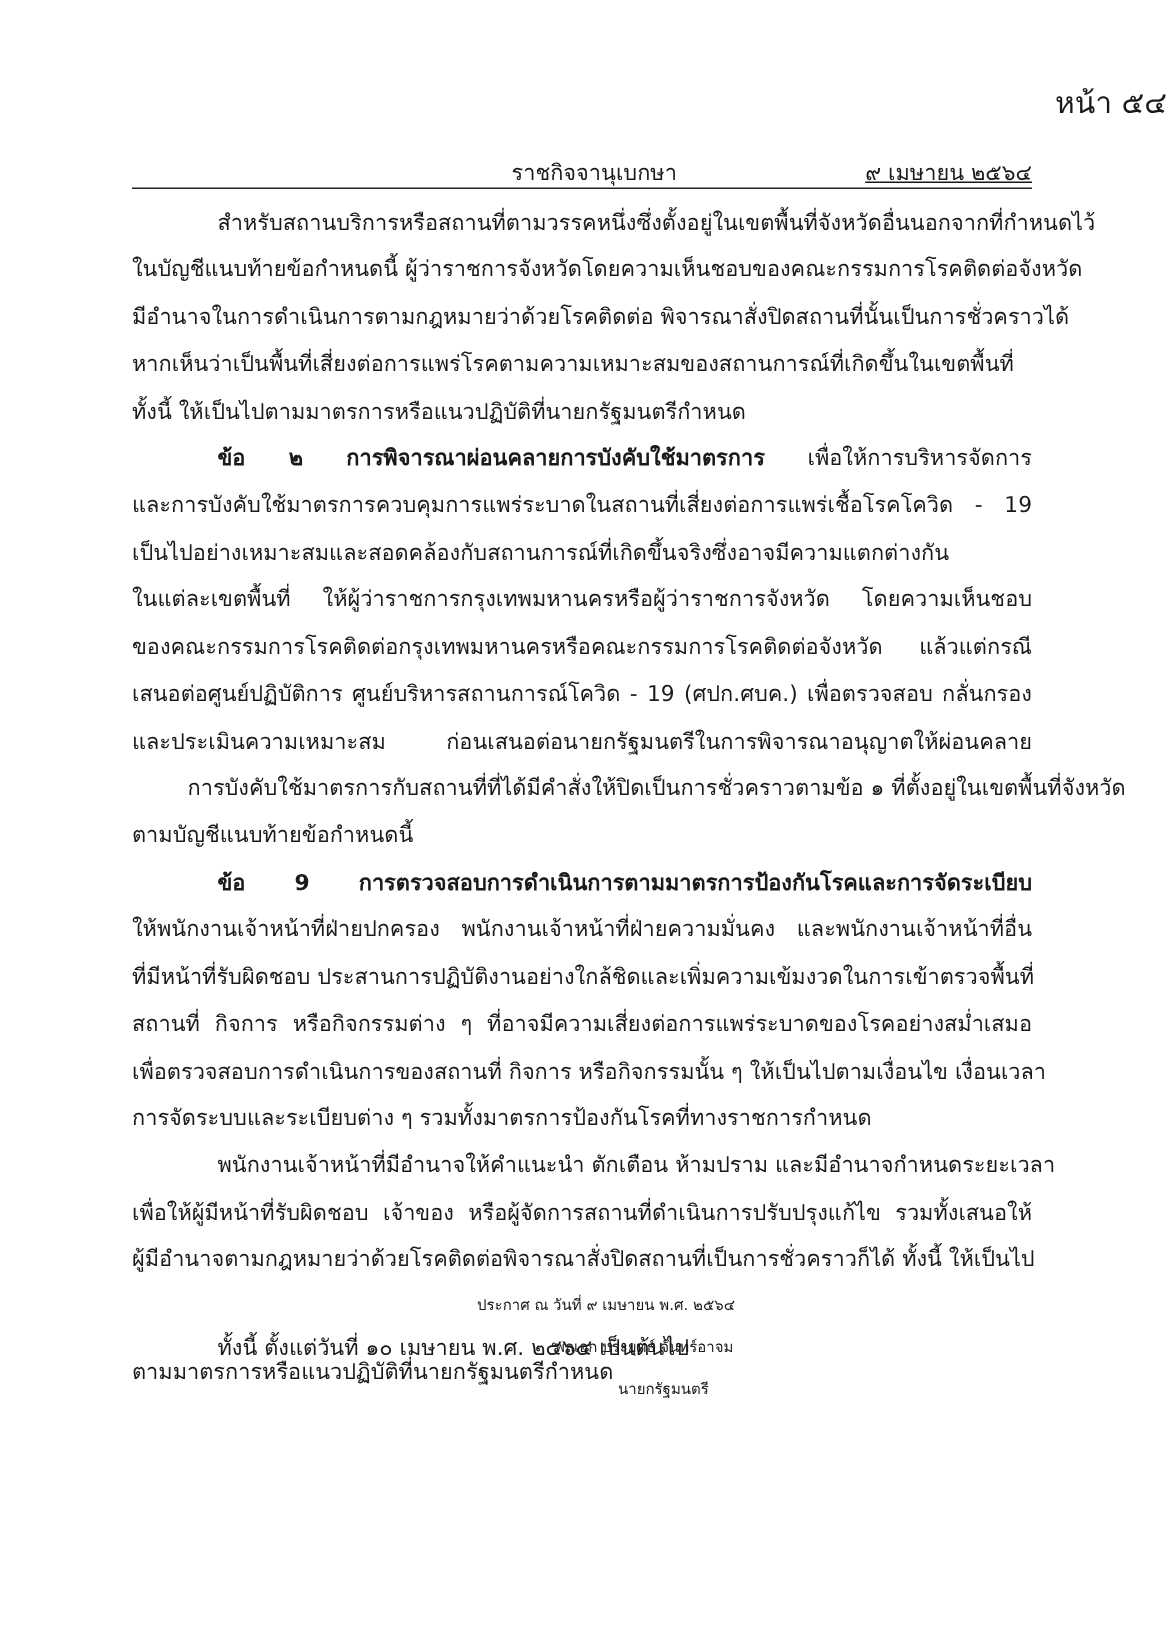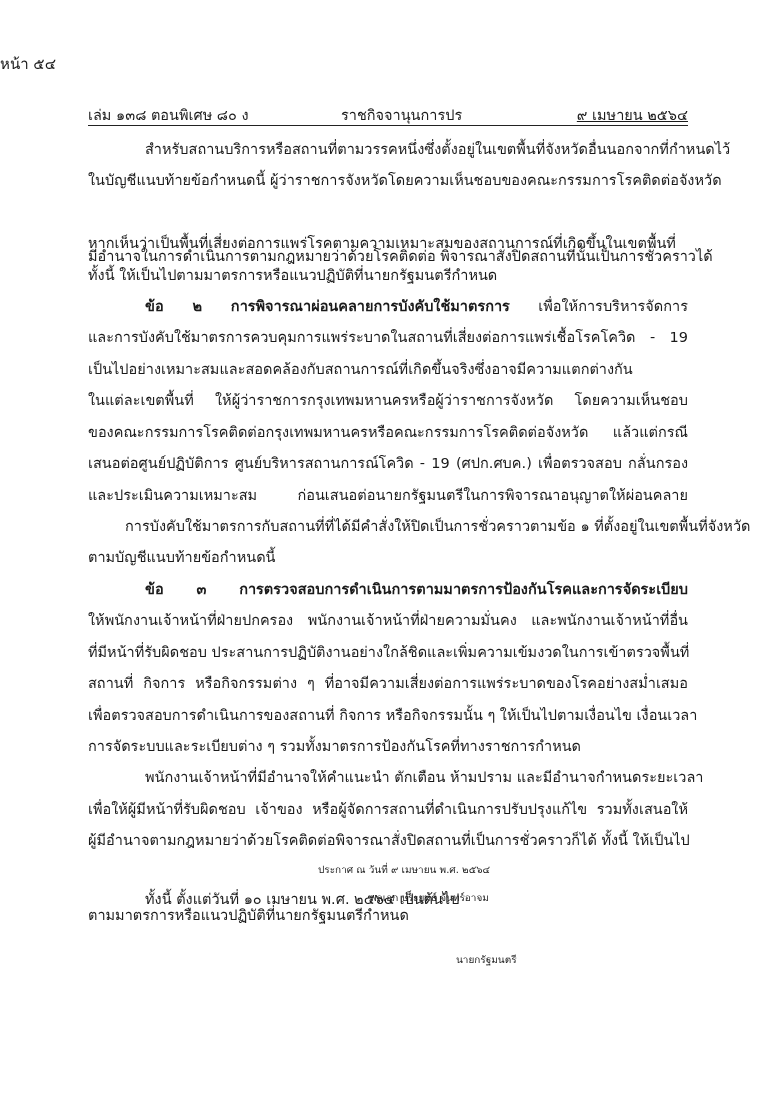--- a/index.html
+++ b/index.html
@@ -1,67 +1,66 @@
 <!DOCTYPE html>
 <html><head>
 <meta charset="utf-8">
 <style>
   html, body { margin: 0; padding: 0; background: #ffffff; }
   body { width: 778px; height: 1101px; position: relative; overflow: hidden;
          font-family: "DejaVu Sans", sans-serif; color: #1a1a1a; }
-  .page-number { position: absolute; top: 52px; left: 0; width: 778px; text-align: left;
-                 font-size: 15px; }
+  .page-number { position: absolute; top: 52px; left: 0; width: 778px; text-align: right;
+                 font-size: 20px; }
   .header { position: absolute; top: 101px; left: 88px; width: 600px; height: 24px;
             font-size: 14.5px; border-bottom: 1.5px solid #222; }
   .header span { position: absolute; top: 2px; white-space: nowrap; }
   .h-vol { left: 0; }
   .h-pub { left: 253px; }
   .h-date { right: 0; text-decoration: underline; }
   .body { position: absolute; left: 88px; width: 600px; font-size: 14.5px; }
   .line { position: absolute; left: 0; width: 600px; height: 26px; line-height: 26px;
           white-space: nowrap; text-align: justify; text-align-last: justify; }
   .line.last { text-align-last: left; }
   .line.indent { left: 57px; width: 543px; }
   .bold { font-weight: bold; }
   .sig { position: absolute; font-size: 10px; white-space: nowrap; }
 </style>
 </head>
 <body>
 
 <div class="page-number">หน้า   ๕๔</div>
 
 <div class="header">
-  <span class="h-vol">เล่ม   ๑๓๘   ตอนพิเศษ   ๘๐   ง</span>
-  <span class="h-pub">ราชกิจจานุนการปร</span>
+  <span class="h-pub">ราชกิจจานุเบกษา</span>
   <span class="h-date">๙   เมษายน   ๒๕๖๔</span>
 </div>
 
 <div class="body" id="doc-body" style="top:136px;">
     <div class="line indent" style="top: 0px;">สำหรับสถานบริการหรือสถานที่ตามวรรคหนึ่งซึ่งตั้งอยู่ในเขตพื้นที่จังหวัดอื่นนอกจากที่กำหนดไว้</div>
     <div class="line" style="top: 31px;">ในบัญชีแนบท้ายข้อกำหนดนี้  ผู้ว่าราชการจังหวัดโดยความเห็นชอบของคณะกรรมการโรคติดต่อจังหวัด</div>
-    <div class="line" style="top: 63px; margin-top: 44px;">มีอำนาจในการดำเนินการตามกฎหมายว่าด้วยโรคติดต่อ  พิจารณาสั่งปิดสถานที่นั้นเป็นการชั่วคราวได้</div>
+    <div class="line" style="top: 63px;">มีอำนาจในการดำเนินการตามกฎหมายว่าด้วยโรคติดต่อ  พิจารณาสั่งปิดสถานที่นั้นเป็นการชั่วคราวได้</div>
     <div class="line" style="top: 94px;">หากเห็นว่าเป็นพื้นที่เสี่ยงต่อการแพร่โรคตามความเหมาะสมของสถานการณ์ที่เกิดขึ้นในเขตพื้นที่</div>
     <div class="line last" style="top: 126px;">ทั้งนี้  ให้เป็นไปตามมาตรการหรือแนวปฏิบัติที่นายกรัฐมนตรีกำหนด</div>
     <div class="line indent" style="top: 157px;"><span class="bold">ข้อ  ๒  การพิจารณาผ่อนคลายการบังคับใช้มาตรการ</span><span>  เพื่อให้การบริหารจัดการ</span></div>
     <div class="line" style="top: 188px;">และการบังคับใช้มาตรการควบคุมการแพร่ระบาดในสถานที่เสี่ยงต่อการแพร่เชื้อโรคโควิด - 19</div>
     <div class="line" style="top: 220px;">เป็นไปอย่างเหมาะสมและสอดคล้องกับสถานการณ์ที่เกิดขึ้นจริงซึ่งอาจมีความแตกต่างกัน</div>
     <div class="line" style="top: 251px;">ในแต่ละเขตพื้นที่  ให้ผู้ว่าราชการกรุงเทพมหานครหรือผู้ว่าราชการจังหวัด  โดยความเห็นชอบ</div>
     <div class="line" style="top: 283px;">ของคณะกรรมการโรคติดต่อกรุงเทพมหานครหรือคณะกรรมการโรคติดต่อจังหวัด  แล้วแต่กรณี</div>
     <div class="line" style="top: 314px;">เสนอต่อศูนย์ปฏิบัติการ  ศูนย์บริหารสถานการณ์โควิด - 19  (ศปก.ศบค.)  เพื่อตรวจสอบ  กลั่นกรอง</div>
     <div class="line" style="top: 346px;">และประเมินความเหมาะสม  ก่อนเสนอต่อนายกรัฐมนตรีในการพิจารณาอนุญาตให้ผ่อนคลาย</div>
     <div class="line" style="top: 377px; margin-left: 37px;">การบังคับใช้มาตรการกับสถานที่ที่ได้มีคำสั่งให้ปิดเป็นการชั่วคราวตามข้อ  ๑  ที่ตั้งอยู่ในเขตพื้นที่จังหวัด</div>
     <div class="line last" style="top: 408px;">ตามบัญชีแนบท้ายข้อกำหนดนี้</div>
-    <div class="line indent" style="top: 440px; text-align-last: justify;"><span class="bold">ข้อ  ๓  การตรวจสอบการดำเนินการตามมาตรการป้องกันโรคและการจัดระเบียบ</span></div>
+    <div class="line indent" style="top: 440px; text-align-last: justify;"><span class="bold">ข้อ  9  การตรวจสอบการดำเนินการตามมาตรการป้องกันโรคและการจัดระเบียบ</span></div>
     <div class="line" style="top: 471px;">ให้พนักงานเจ้าหน้าที่ฝ่ายปกครอง  พนักงานเจ้าหน้าที่ฝ่ายความมั่นคง  และพนักงานเจ้าหน้าที่อื่น</div>
     <div class="line" style="top: 503px;">ที่มีหน้าที่รับผิดชอบ  ประสานการปฏิบัติงานอย่างใกล้ชิดและเพิ่มความเข้มงวดในการเข้าตรวจพื้นที่</div>
     <div class="line" style="top: 534px;">สถานที่  กิจการ  หรือกิจกรรมต่าง ๆ  ที่อาจมีความเสี่ยงต่อการแพร่ระบาดของโรคอย่างสม่ำเสมอ</div>
     <div class="line" style="top: 566px;">เพื่อตรวจสอบการดำเนินการของสถานที่  กิจการ  หรือกิจกรรมนั้น ๆ  ให้เป็นไปตามเงื่อนไข  เงื่อนเวลา</div>
     <div class="line last" style="top: 597px;">การจัดระบบและระเบียบต่าง ๆ  รวมทั้งมาตรการป้องกันโรคที่ทางราชการกำหนด</div>
     <div class="line indent" style="top: 628px;">พนักงานเจ้าหน้าที่มีอำนาจให้คำแนะนำ  ตักเตือน  ห้ามปราม  และมีอำนาจกำหนดระยะเวลา</div>
     <div class="line" style="top: 660px;">เพื่อให้ผู้มีหน้าที่รับผิดชอบ  เจ้าของ  หรือผู้จัดการสถานที่ดำเนินการปรับปรุงแก้ไข  รวมทั้งเสนอให้</div>
     <div class="line" style="top: 691px;">ผู้มีอำนาจตามกฎหมายว่าด้วยโรคติดต่อพิจารณาสั่งปิดสถานที่เป็นการชั่วคราวก็ได้  ทั้งนี้  ให้เป็นไป</div>
     <div class="line last" style="top: 722px; margin-top: 44px;">ตามมาตรการหรือแนวปฏิบัติที่นายกรัฐมนตรีกำหนด</div>
     <div class="line indent last" style="top: 750px;">ทั้งนี้  ตั้งแต่วันที่  ๑๐  เมษายน  พ.ศ.  ๒๕๖๔  เป็นต้นไป</div>
   </div>
 
 <div class="sig" style="left:318px; top:862px;">ประกาศ  ณ  วันที่  ๙  เมษายน  พ.ศ.  ๒๕๖๔</div>
 <div class="sig" style="left:370px; top:890px;">พลเอก ประยุทธ์  จันทร์อาจม</div>
-<div class="sig" style="left:412px; top:952px;margin-left:44px;">นายกรัฐมนตรี</div>
+<div class="sig" style="left:412px; top:918px;">นายกรัฐมนตรี</div>
 
 </body></html>

